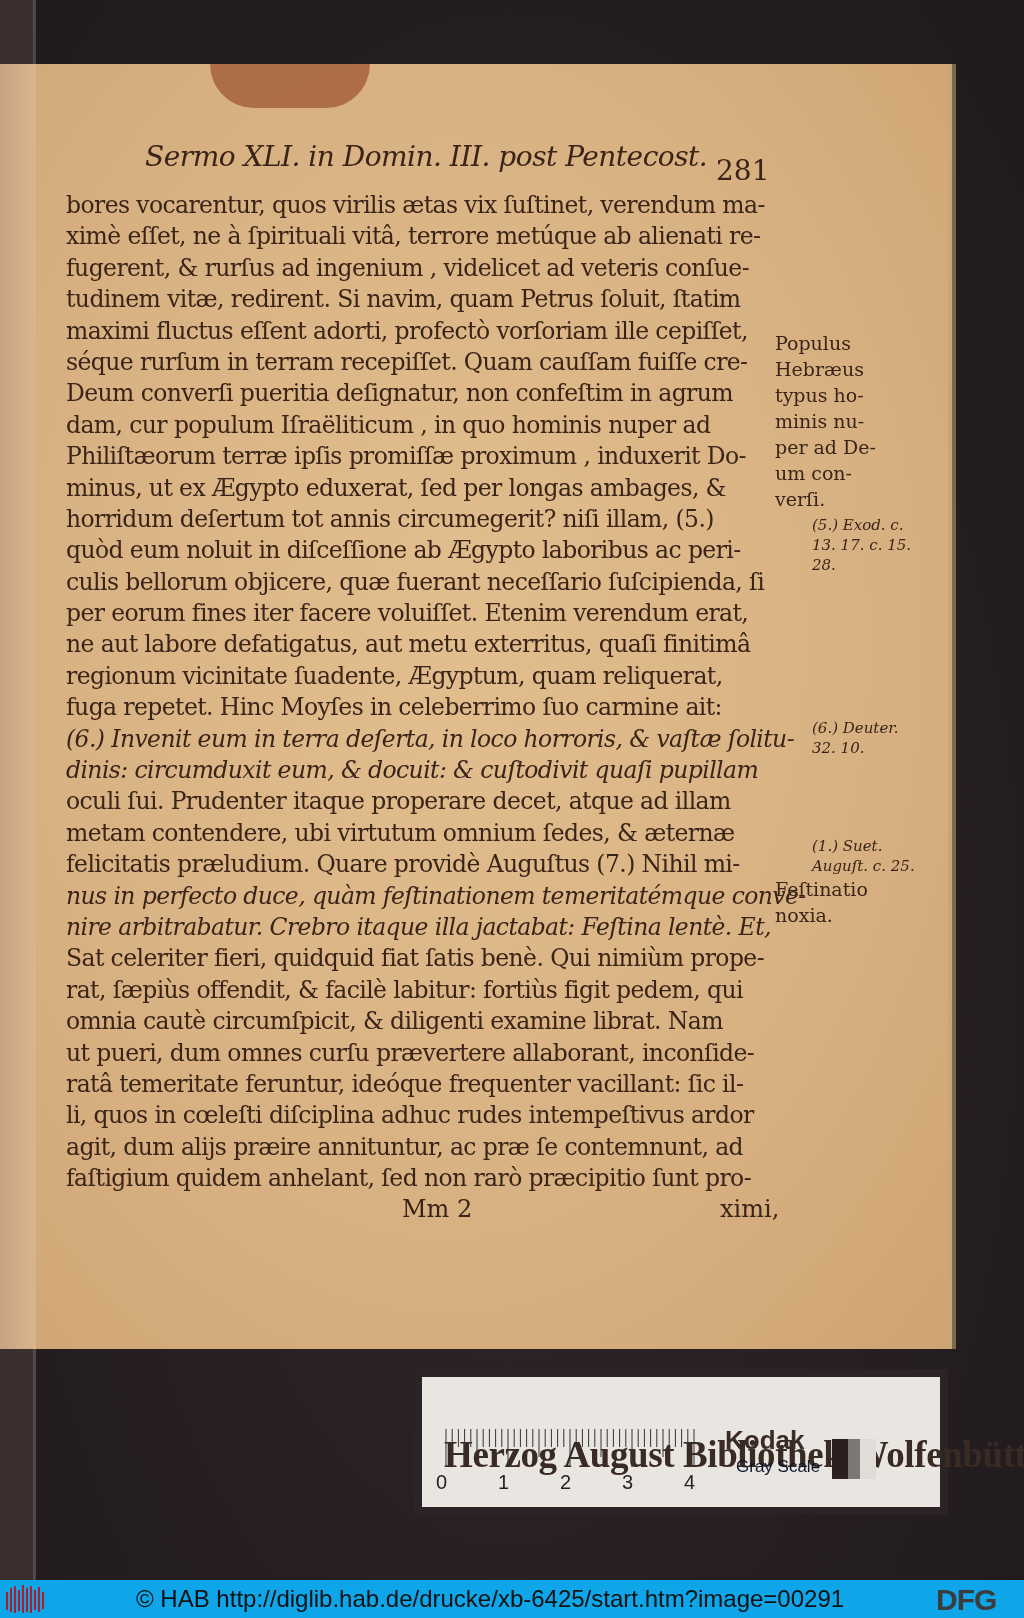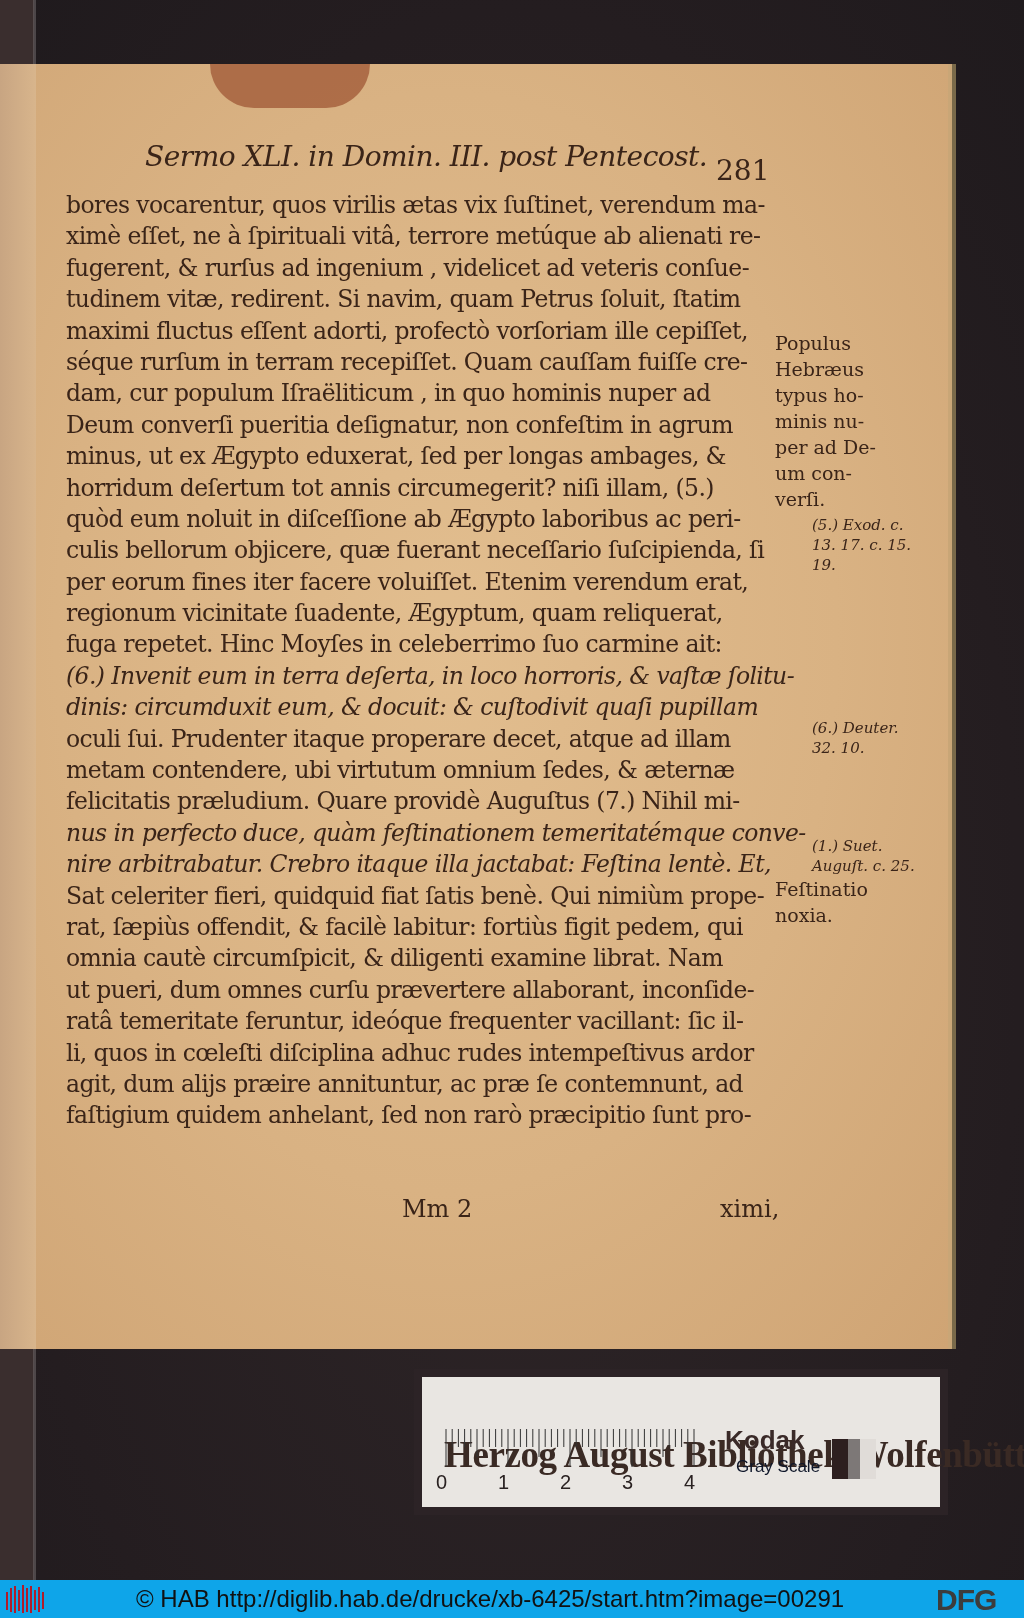--- a/index.html
+++ b/index.html
@@ -114,27 +114,29 @@
 <div class="running-head">Sermo XLI. in Domin. III. post Pentecost.</div>
 <div class="page-number">281</div>
 
 <div class="text-block" id="text-block">
     <div class="line">bores vocarentur, quos virilis ætas vix ſuſtinet, verendum ma-</div>
     <div class="line">ximè eſſet, ne à ſpirituali vitâ, terrore metúque ab alienati re-</div>
     <div class="line">fugerent, &amp; rurſus ad ingenium , videlicet ad veteris conſue-</div>
     <div class="line">tudinem vitæ, redirent. Si navim, quam Petrus ſoluit, ſtatim</div>
     <div class="line">maximi fluctus eſſent adorti, profectò vorſoriam ille cepiſſet,</div>
     <div class="line">séque rurſum in terram recepiſſet. Quam cauſſam fuiſſe cre-</div>
+    <div class="line">Deum converſi pueritia deſignatur, non confeſtim in agrum</div>
     <div class="line">dam, cur populum Iſraëliticum , in quo hominis nuper ad</div>
-    <div class="line">Deum converſi pueritia deſignatur, non confeſtim in agrum</div>
+    <div class="line">Philiſtæorum terræ ipſis promiſſæ proximum , induxerit Do-</div>
     <div class="line">minus, ut ex Ægypto eduxerat, ſed per longas ambages, &amp;</div>
     <div class="line">horridum deſertum tot annis circumegerit? niſi illam, (5.)</div>
     <div class="line">quòd eum noluit in diſceſſione ab Ægypto laboribus ac peri-</div>
     <div class="line">culis bellorum objicere, quæ fuerant neceſſario ſuſcipienda, ſi</div>
     <div class="line">per eorum fines iter facere voluiſſet. Etenim verendum erat,</div>
+    <div class="line">ne aut labore defatigatus, aut metu exterritus, quaſi finitimâ</div>
     <div class="line">regionum vicinitate ſuadente, Ægyptum, quam reliquerat,</div>
     <div class="line">fuga repetet. Hinc Moyſes in celeberrimo ſuo carmine ait:</div>
     <div class="line it">(6.) Invenit eum in terra deſerta, in loco horroris, &amp; vaſtæ ſolitu-</div>
     <div class="line it">dinis: circumduxit eum, &amp; docuit: &amp; cuſtodivit quaſi pupillam</div>
     <div class="line">oculi ſui. Prudenter itaque properare decet, atque ad illam</div>
     <div class="line">metam contendere, ubi virtutum omnium ſedes, &amp; æternæ</div>
     <div class="line">felicitatis præludium. Quare providè Auguſtus (7.) Nihil mi-</div>
     <div class="line it">nus in perfecto duce, quàm feſtinationem temeritatémque conve-</div>
     <div class="line it">nire arbitrabatur. Crebro itaque illa jactabat: Feſtina lentè. Et,</div>
     <div class="line">Sat celeriter fieri, quidquid fiat ſatis benè. Qui nimiùm prope-</div>
@@ -155,21 +157,21 @@
     <div>Hebræus</div>
     <div>typus ho-</div>
     <div>minis nu-</div>
     <div>per ad De-</div>
     <div>um con-</div>
     <div>verſi.</div>
   </div>
 <div class="margin-ref" style="top:515px" id="mr0">
     <div>(5.) Exod. c.</div>
     <div>13. 17. c. 15.</div>
-    <div>19.</div>
+    <div>28.</div>
   </div>
 <div class="margin-ref" style="top:718px" id="mr1">
     <div>(6.) Deuter.</div>
     <div>32. 10.</div>
   </div>
 <div class="margin-ref" style="top:836px" id="mr2">
     <div>(1.) Suet.</div>
     <div>Auguſt. c. 25.</div>
   </div>
 <div class="margin-note" style="top:876px" id="mn1">

